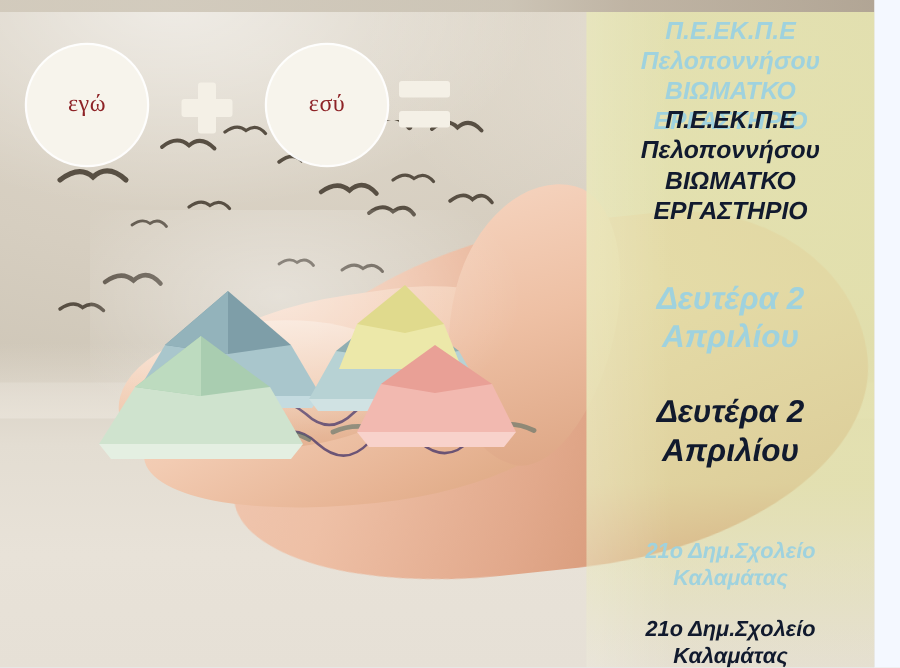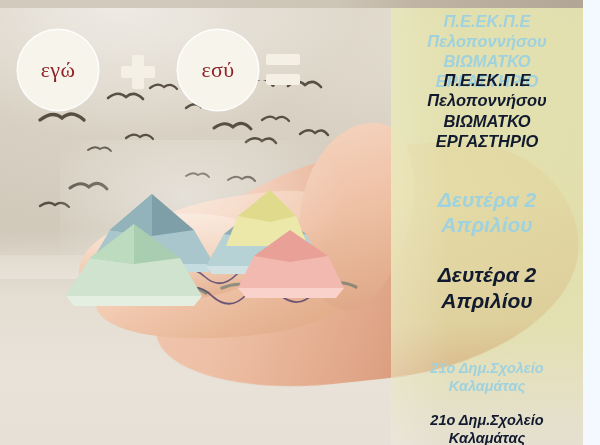--- a/index.html
+++ b/index.html
@@ -115,21 +115,21 @@
   }
   .circle{
     position:absolute; top:0;
     width:80px; height:80px; border-radius:50%;
     background:#f7f4ec;
     box-shadow:0 0 0 1.5px rgba(255,255,255,.95);
     display:flex; align-items:center; justify-content:center;
   }
   .circle span{
     font-family:"Liberation Serif", serif;
-    font-size:22px;
+    font-size:16px;
     color:#8e2327;
     letter-spacing:.3px;
     line-height:1;
   }
   #c-ego   { left:0px; }
   #c-esy   { left:160px; }
   #c-emeis { left:292px; }
 
   .op{
     position:absolute; top:24px;

